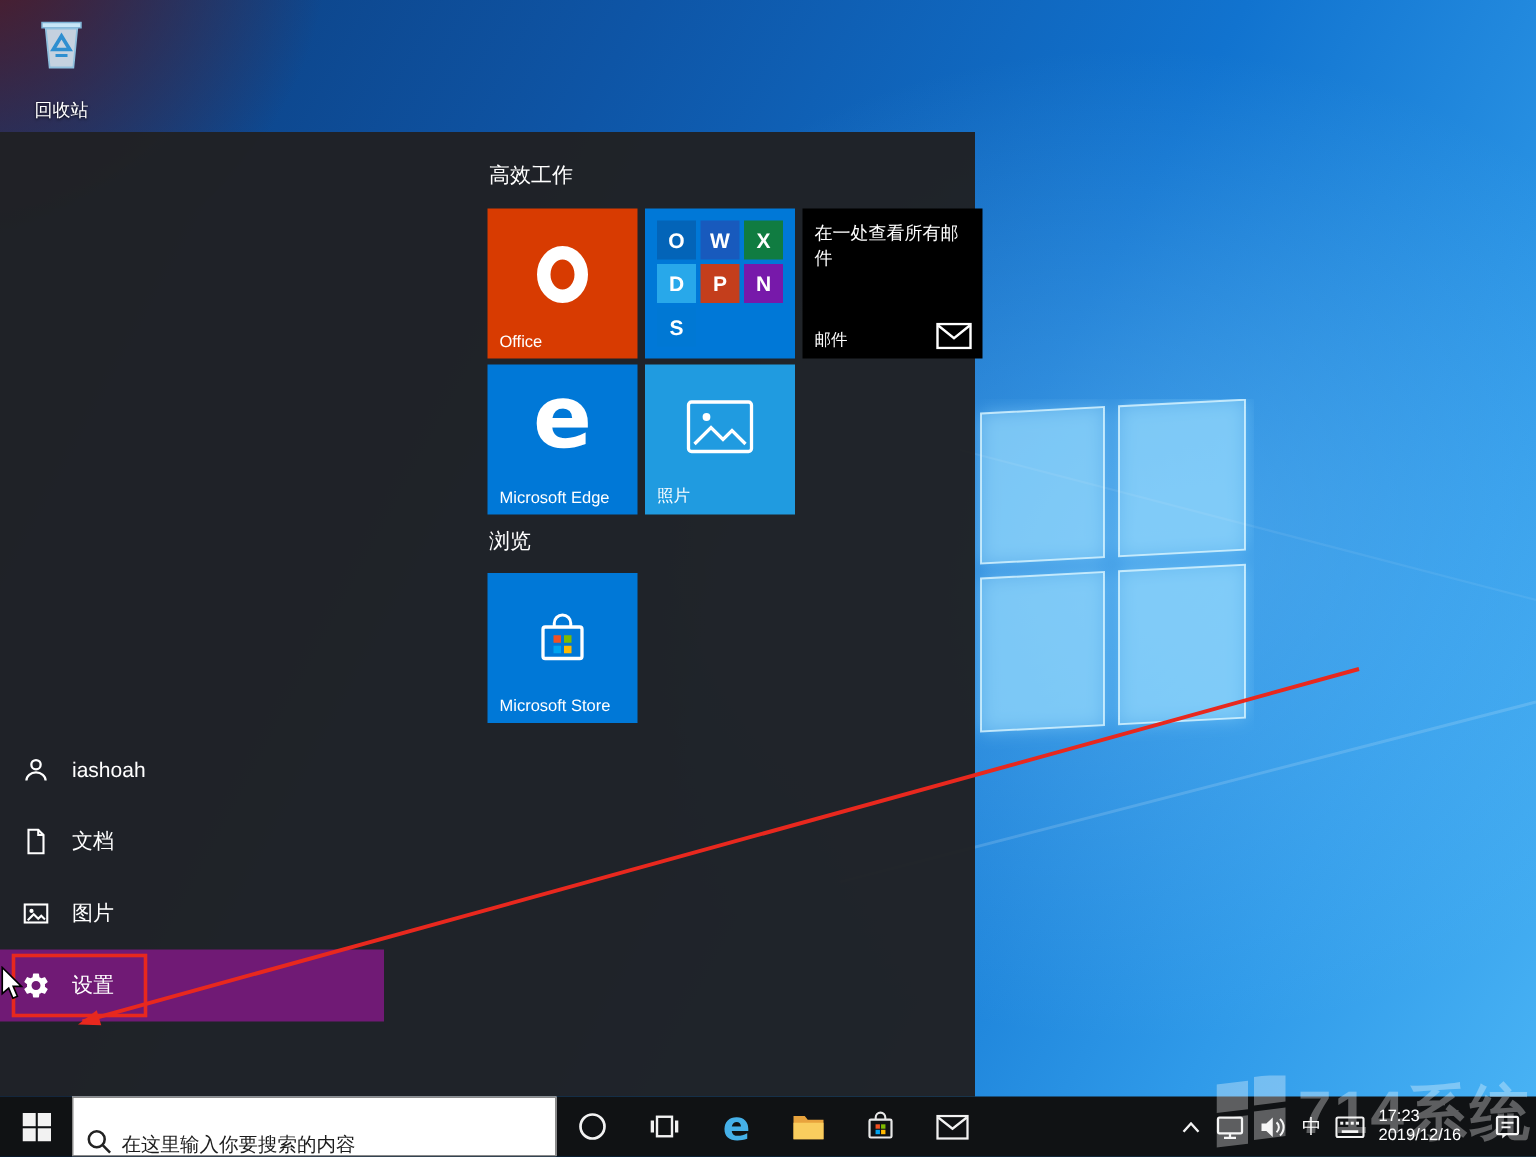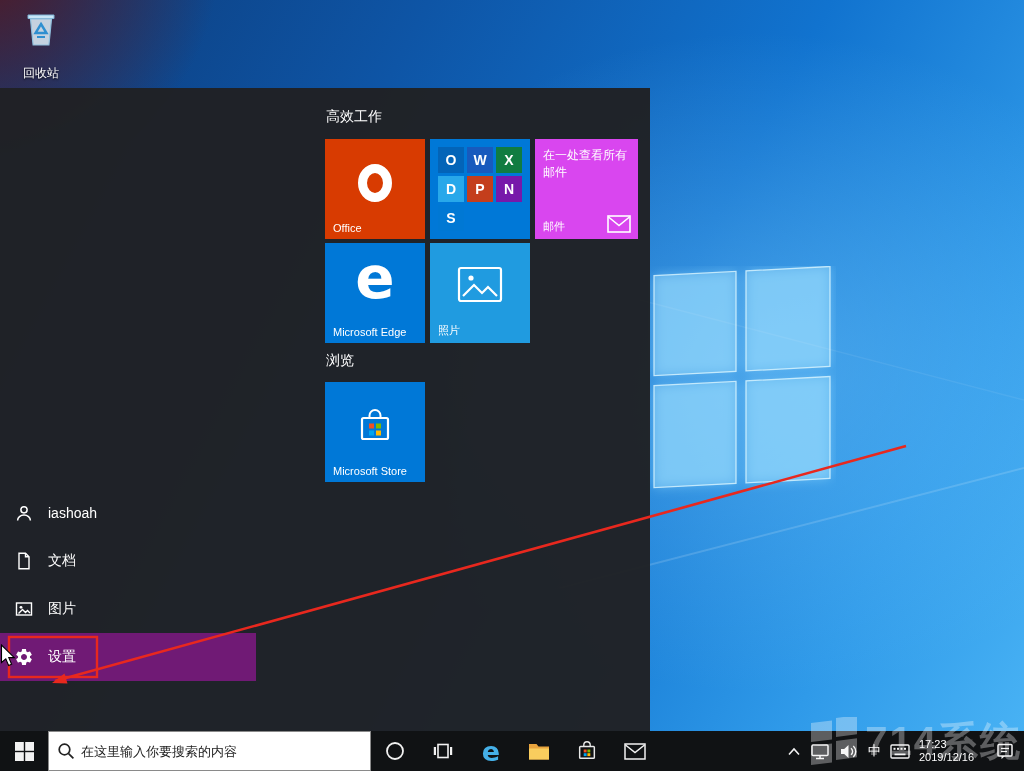--- a/index.html
+++ b/index.html
@@ -45,21 +45,21 @@
   .fi{position:absolute;width:26px;height:26px;display:flex;align-items:center;justify-content:center;
     color:#fff;font-weight:bold;font-size:14px}
   .fi:nth-child(1){left:8px;top:8px}.fi:nth-child(2){left:37px;top:8px}.fi:nth-child(3){left:66px;top:8px}
   .fi:nth-child(4){left:8px;top:37px}.fi:nth-child(5){left:37px;top:37px}.fi:nth-child(6){left:66px;top:37px}
   .fi:nth-child(7){left:8px;top:66px}
 
   
   .taskbar{position:absolute;left:0;top:731px;width:1024px;height:40px;background:#101214;
     display:flex;align-items:stretch;z-index:20}
   .tb-start{width:48px;display:flex;align-items:center;justify-content:center;background:none;border:0;cursor:pointer}
-  .tb-search{width:323px;background:#fff;border:1px solid #8a8a8a;display:flex;align-items:center;
+  .tb-search{width:323px;background:#fff;border:1px solid #8a8a8a;display:flex;align-items:flex-end;
     padding:0 8px;gap:6px}
   .tb-search input{flex:1;border:0;outline:0;background:transparent;font-size:13px;color:#111;
     font-family:"Liberation Sans","DejaVu Sans",sans-serif}
   .tb-search input::placeholder{color:#1c1c1c;opacity:1}
   .tb-btn{width:48px;display:flex;align-items:center;justify-content:center;background:none;border:0;cursor:pointer}
   .tb-edge-glyph{font-size:27px;font-weight:bold;color:#45b0e8;line-height:27px;
     font-family:"DejaVu Sans","Liberation Sans",sans-serif}
   .tray{margin-left:auto;display:flex;align-items:center;gap:9px;padding-right:10px}
   .tray-item{display:flex;align-items:center;justify-content:center;cursor:pointer}
   .ime{color:#fff;font-size:13px}
@@ -168,21 +168,21 @@
     <div class="tile folder" style="left: 430px; top: 51px; background: rgb(0, 120, 215);">
       <span class="fi" style="background: rgb(3, 100, 184);">O</span>
       <span class="fi" style="background: rgb(24, 90, 189);">W</span>
       <span class="fi" style="background: rgb(16, 124, 65);">X</span>
       <span class="fi" style="background: rgb(40, 168, 234);">D</span>
       <span class="fi" style="background: rgb(196, 62, 28);">P</span>
       <span class="fi" style="background: rgb(119, 25, 170);">N</span>
       <span class="fi" style="background: rgb(0, 120, 212);">S</span>
     </div>
 
-    <div class="tile" style="left: 535px; top: 51px; width: 103px; background: #d946ef;">
+    <div class="tile" style="left: 535px; top: 51px; width: 120px; background: #000000;">
       <span class="mail-desc">在一处查看所有邮件</span>
       <svg class="mail-env" width="24" height="18" viewBox="0 0 24 18">
         <rect x="1" y="1" width="22" height="16" fill="none" stroke="#fff" stroke-width="1.6"></rect>
         <path d="M1.5 2 l10.5 8.5 10.5 -8.5" fill="none" stroke="#fff" stroke-width="1.6"></path>
       </svg>
       <span class="tile-label">邮件</span>
     </div>
 
     <div class="tile" style="left: 325px; top: 155px; background: rgb(0, 120, 215);">
       <span class="e-big">e</span>

